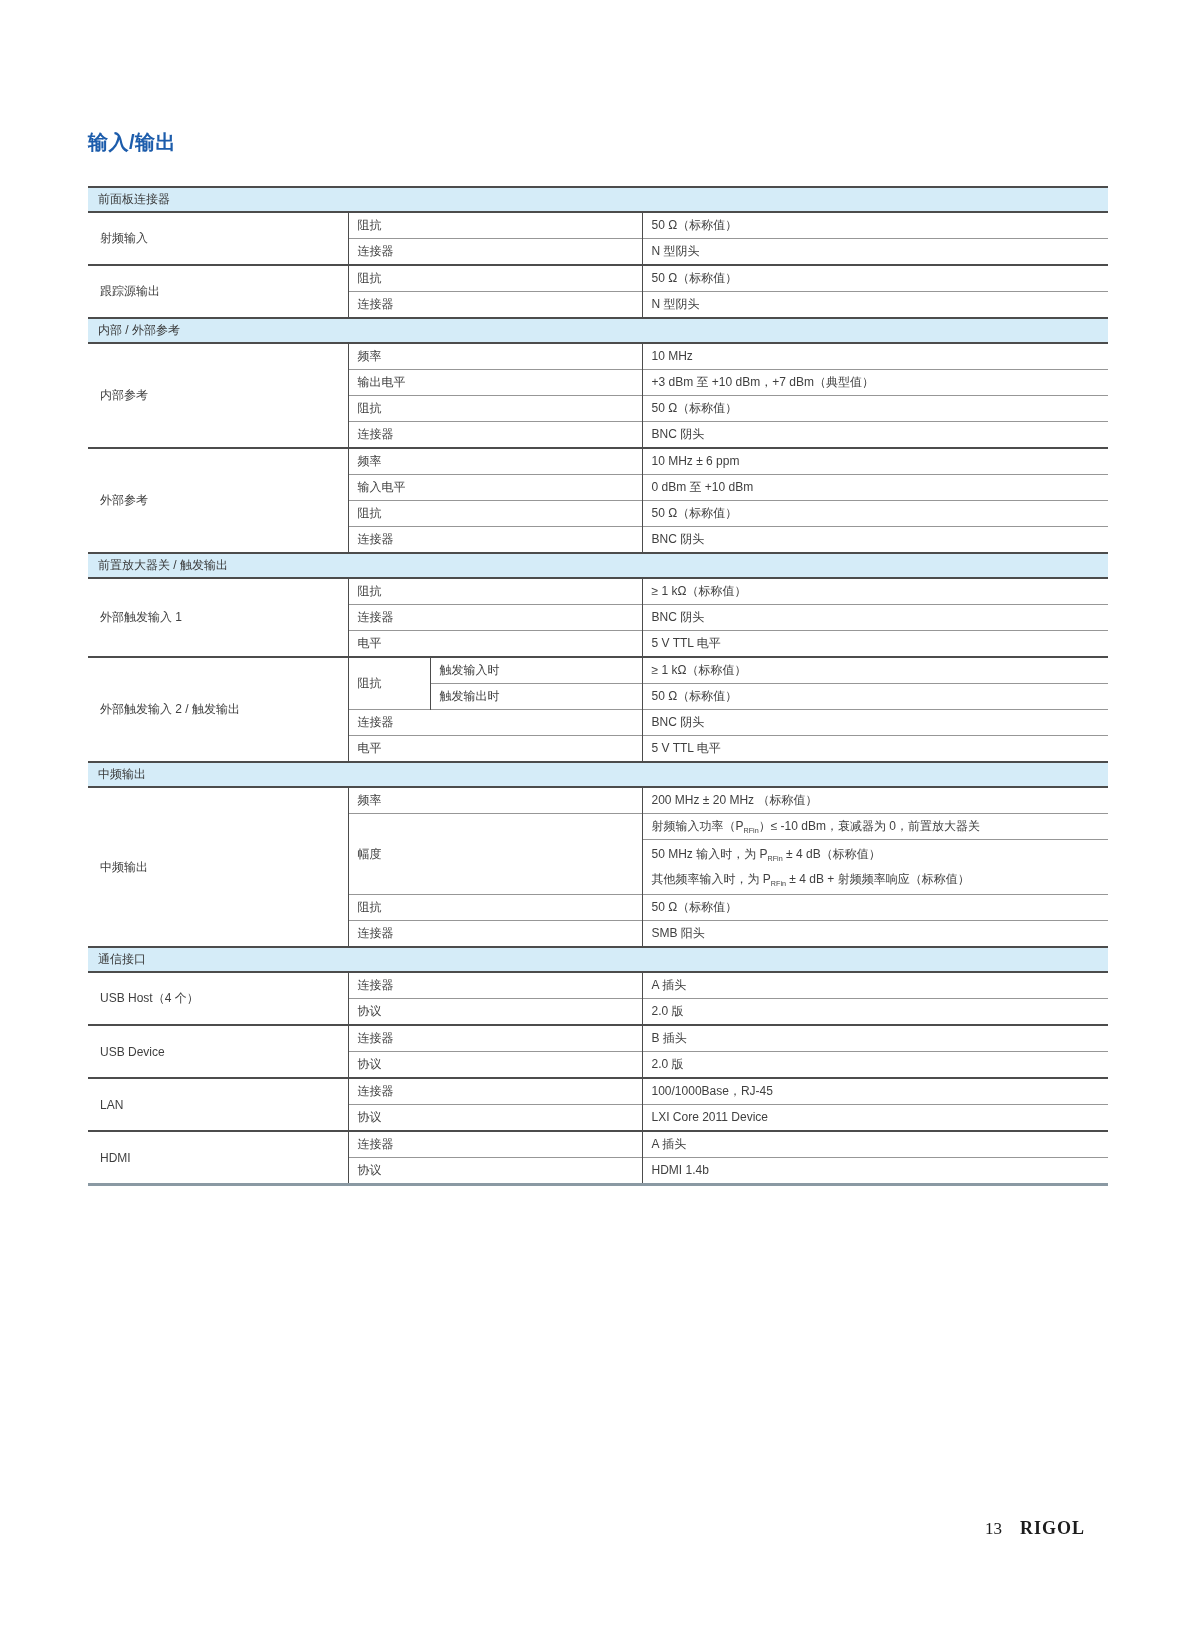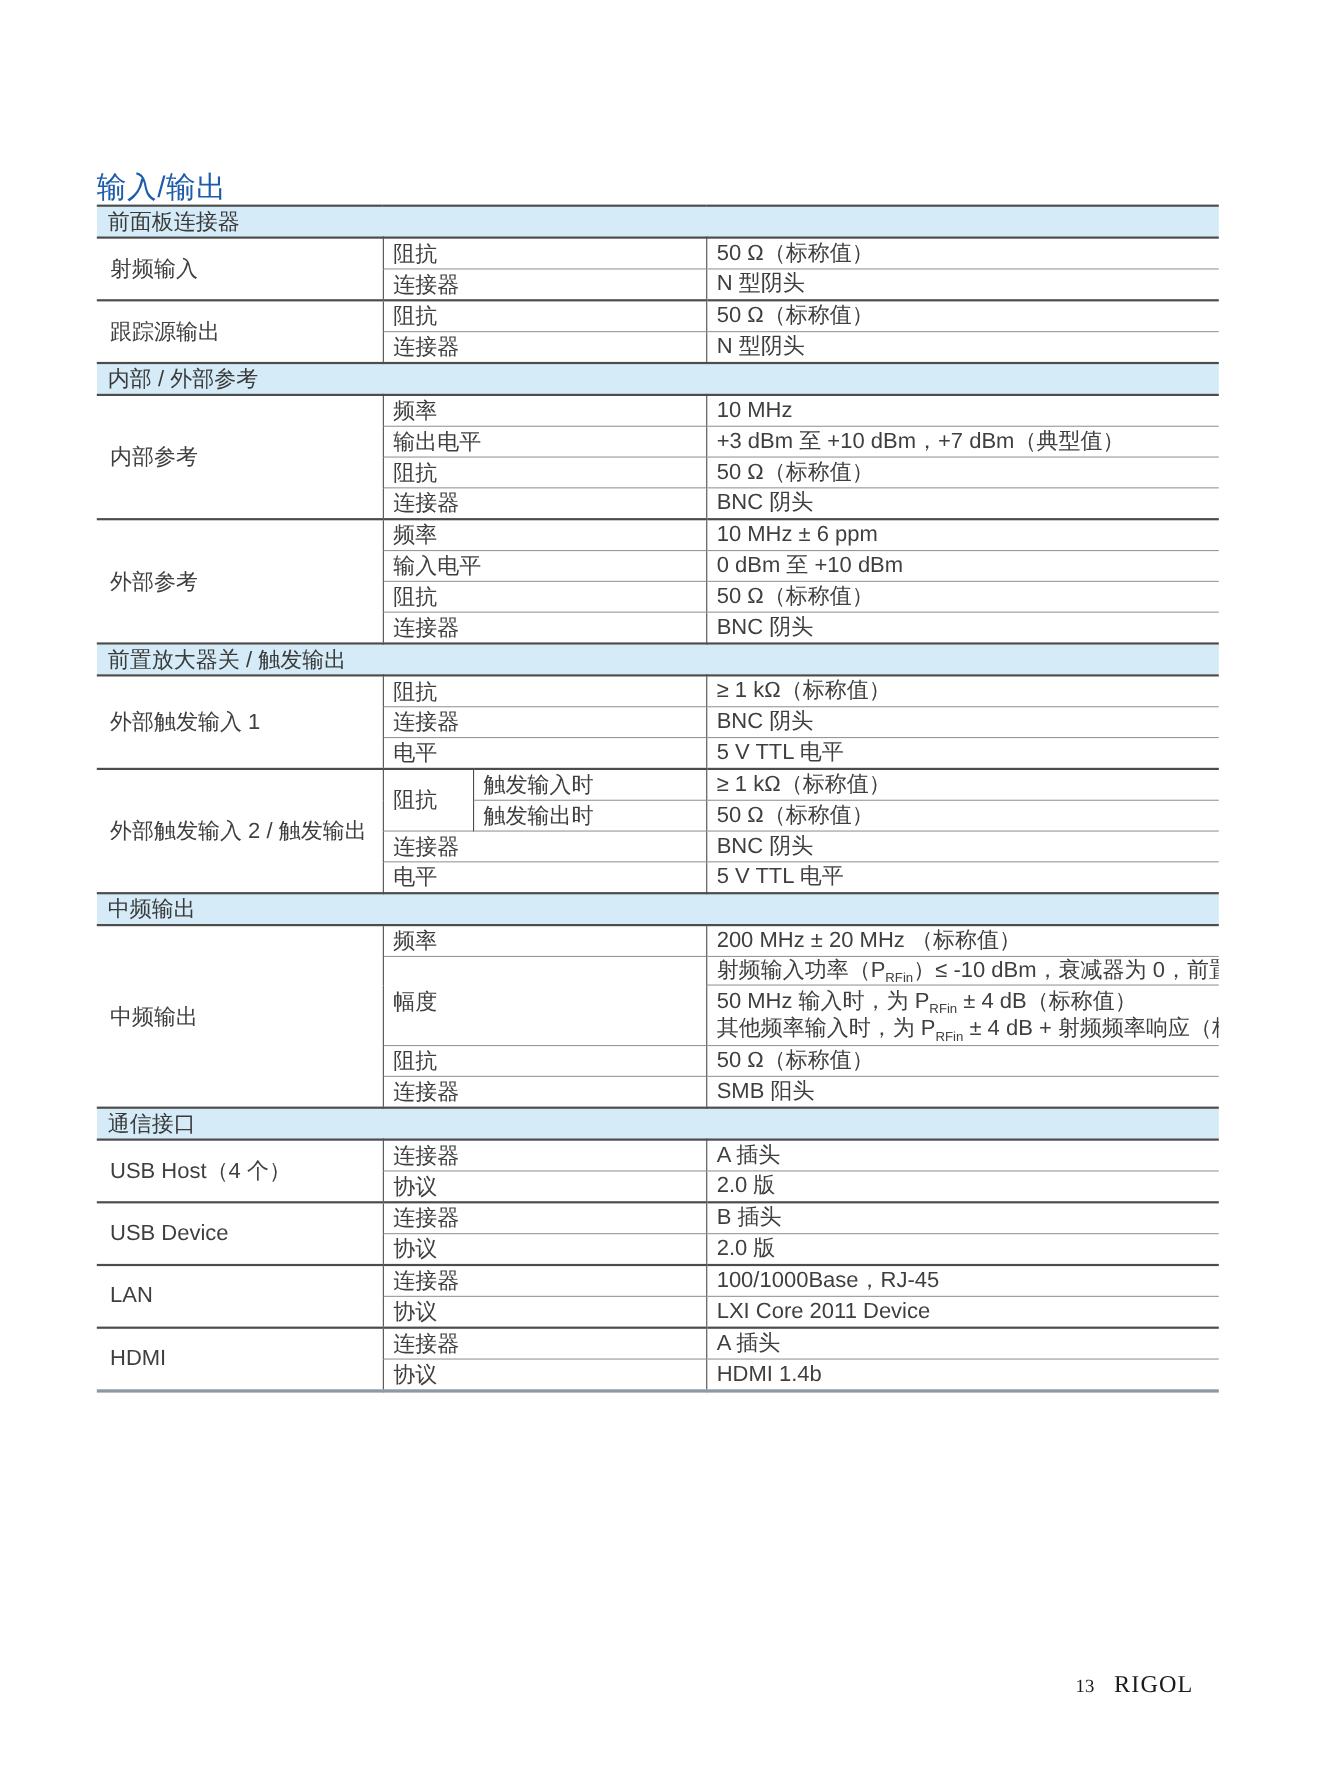--- a/index.html
+++ b/index.html
@@ -7,28 +7,28 @@
   body {
     width: 1199px; height: 1627px;
     background: #ffffff;
     font-family: "Liberation Sans", "DejaVu Sans", sans-serif;
     color: #3f3f3f;
     overflow: hidden;
   }
   .page { position: relative; width: 1199px; height: 1627px; background: #ffffff; }
   .content { position: absolute; left: 88px; top: 0; width: 1020px; }
   .title {
-    margin: 0; position: absolute; top: 152px; left: 0;
-    font-size: 27px; font-weight: normal; color: #1c5cab; letter-spacing: 0.5px;
+    margin: 0; position: absolute; top: 129px; left: 0;
+    font-size: 20px; font-weight: bold; color: #1c5cab; letter-spacing: 0.5px;
     white-space: nowrap;
   }
   table.spec-table {
     position: absolute; top: 186px; left: 0; width: 1020px;
     border-collapse: collapse; table-layout: fixed;
-    font-size: 20px; color: #3f3f3f;
+    font-size: 12px; color: #3f3f3f;
     border-bottom: 3px solid #8a99a3;
   }
   col.c1 { width: 260px; }
   col.c2 { width: 82px; }
   col.c3 { width: 212px; }
   col.c4 { width: 466px; }
   td {
     height: 26px; vertical-align: middle;
     border-top: 1px solid #979797;
     padding: 0 4px 0 9px;
@@ -47,21 +47,21 @@
   td.param, td.subparam, td.value { border-left: 1.5px solid #4c4c4c; }
   td.value.multiline { padding-top: 2px; padding-bottom: 2px; margin-left: 48px; }
   td.value .line { line-height: 25px; }
   sub { font-size: 0.6em; line-height: 0; }
   .footer {
     position: absolute; top: 1518px; right: 114px;
     font-family: "Liberation Serif", "DejaVu Serif", serif;
     color: #1c1c1c; white-space: nowrap;
   }
   .pnum { font-size: 17px; margin-right: 18px; }
-  .brand { font-size: 22px; font-weight: normal; letter-spacing: 1px; }
+  .brand { font-size: 18px; font-weight: bold; letter-spacing: 1px; }
 </style>
 </head>
 <body>
 
 <div class="page">
   <div class="content">
     <h1 class="title">输入/输出</h1>
     <table class="spec-table">
       <colgroup>
         <col class="c1">

